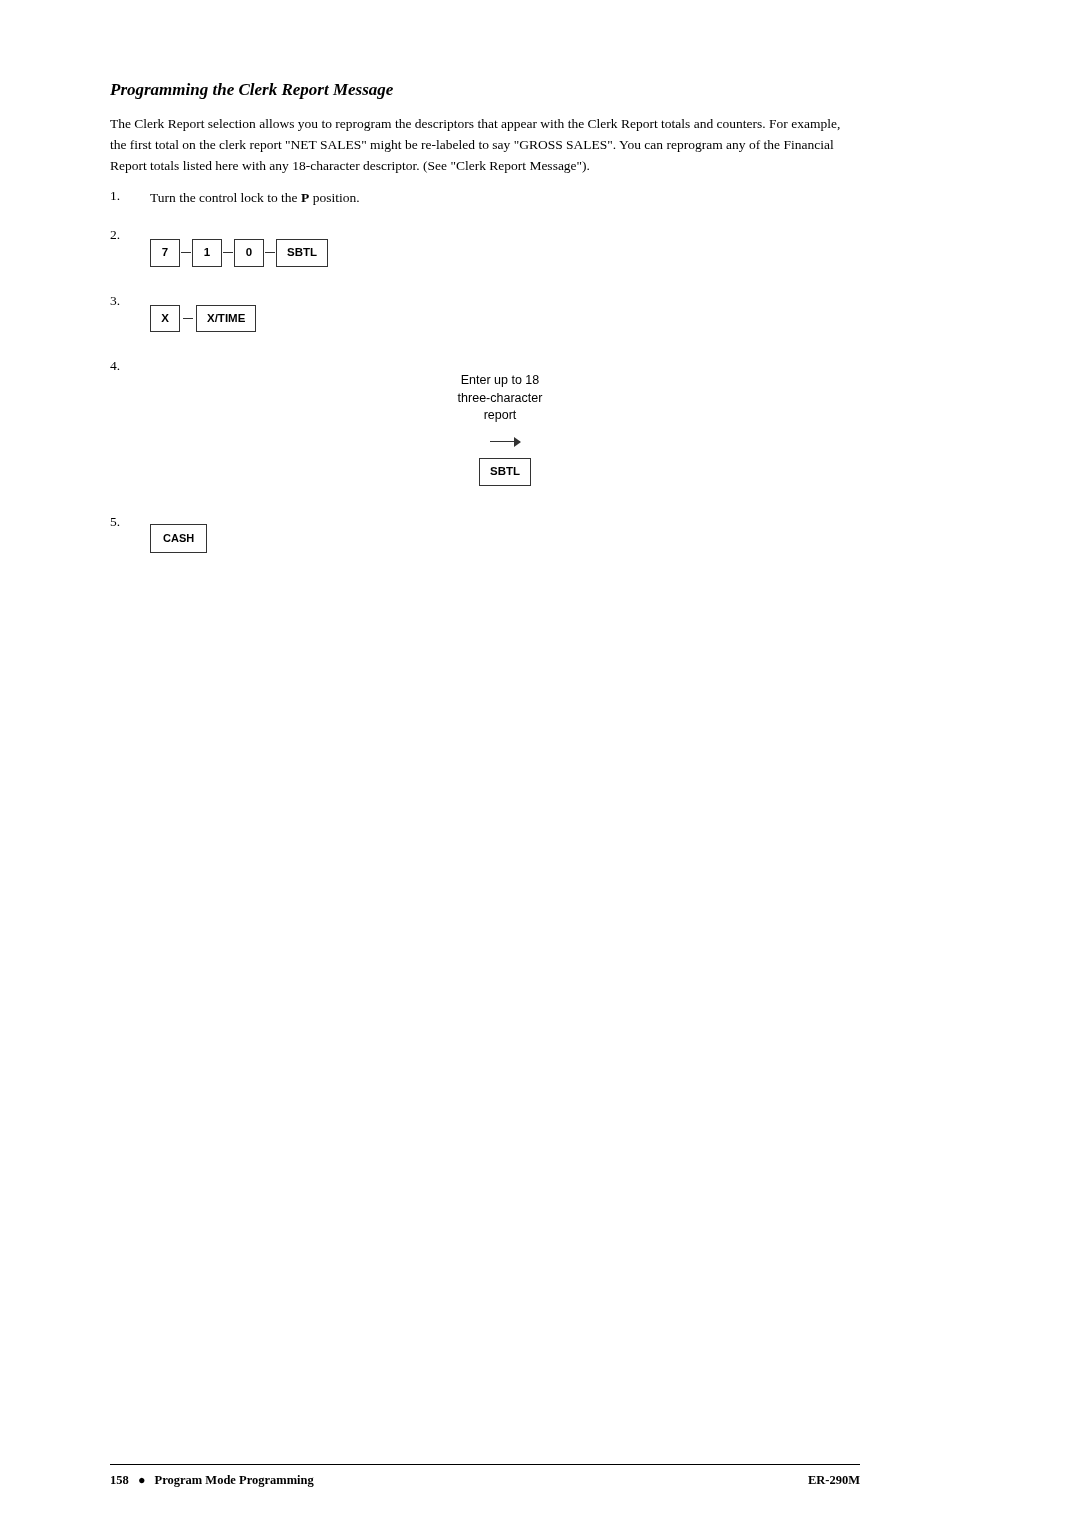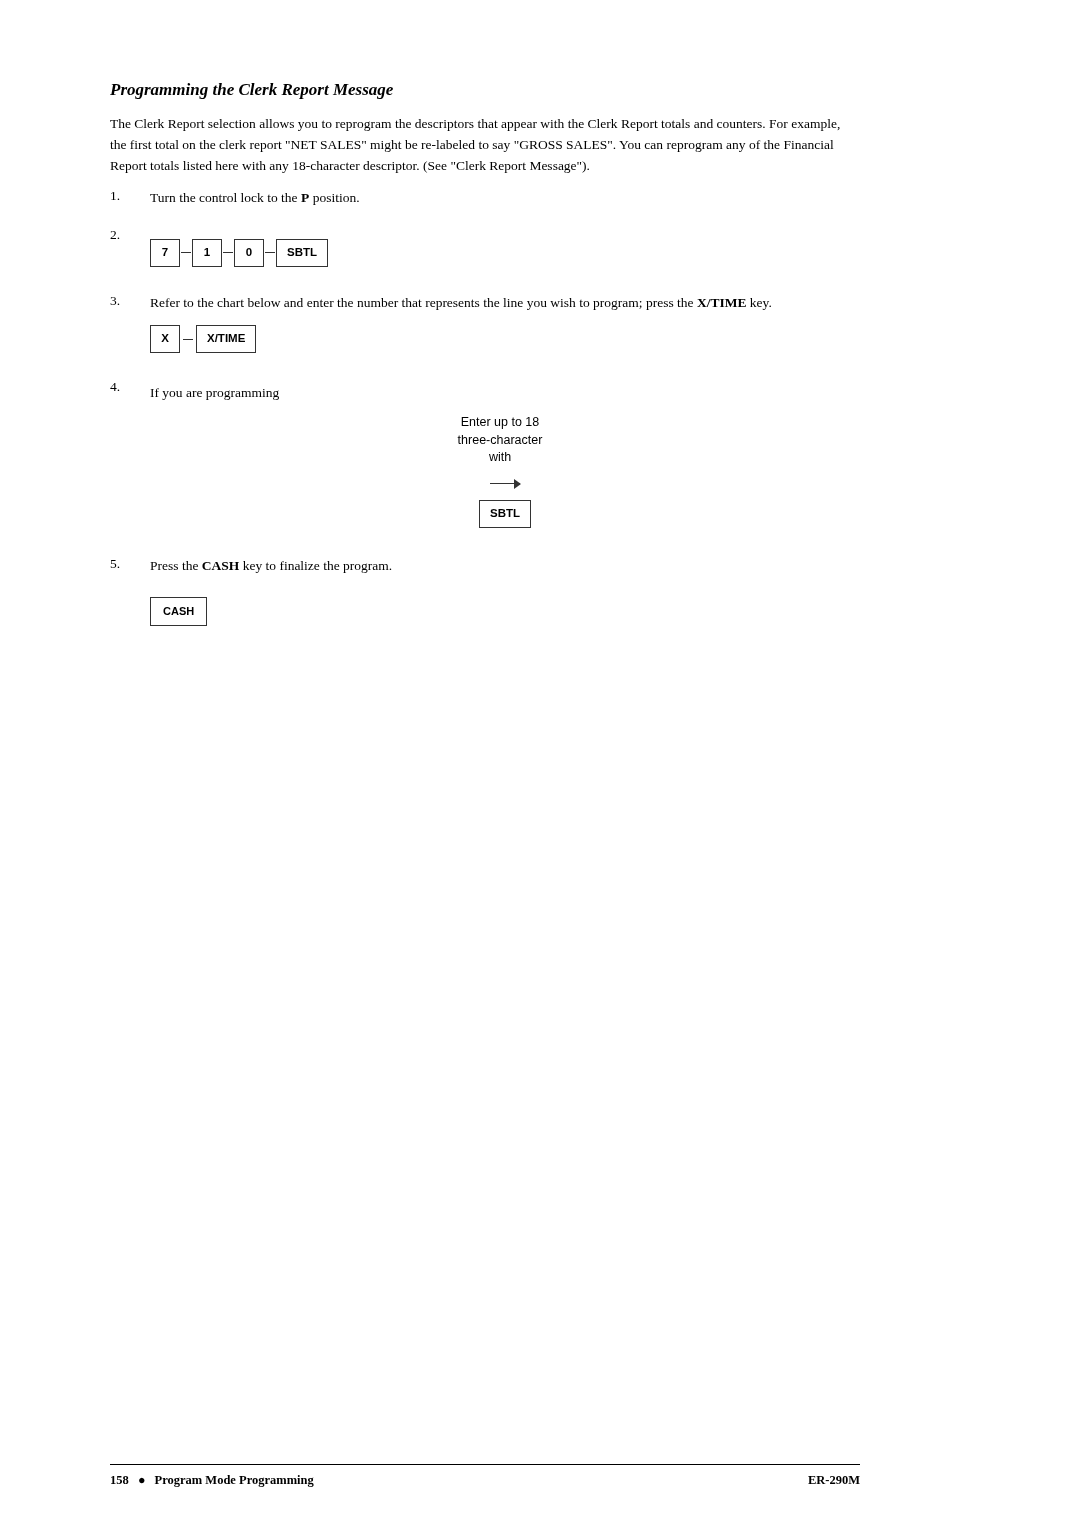--- a/index.html
+++ b/index.html
@@ -208,51 +208,48 @@
           <div class="key-box">0</div>
           <div class="dash"></div>
           <div class="key-box">SBTL</div>
         </div>
       </div>
     </li>
 
     <li class="step">
       <span class="step-number">3.</span>
       <div class="step-content">
-        <p>Refer to the chart below and enter the number that represents the line you wish to program; press the <strong>X/TIME</strong> key.</p>
         <div class="xtime-diagram">
           <div class="key-box">X</div>
           <div class="dash"></div>
           <div class="key-box">X/TIME</div>
         </div>
       </div>
     </li>
 
     <li class="step">
       <span class="step-number">4.</span>
       <div class="step-content step4-content">
-        <p>If you are programming</p>
         <div class="step4-diagram">
           <div class="step4-label">
             <span>Enter up to 18</span><br>
             <span>three-character</span><br>
-            <span>with</span>
+            <span>report</span>
           </div>
           <div class="arrow-right">
             <div class="arrow-right-line"></div>
           </div>
           <div class="key-box">SBTL</div>
         </div>
       </div>
     </li>
 
     <li class="step">
       <span class="step-number">5.</span>
       <div class="step-content">
-        <p>Press the <strong>CASH</strong> key to finalize the program.</p>
         <div>
           <div class="cash-key">CASH</div>
         </div>
       </div>
     </li>
 
   </ol>
 
   <div class="footer">
     <div class="footer-left">

